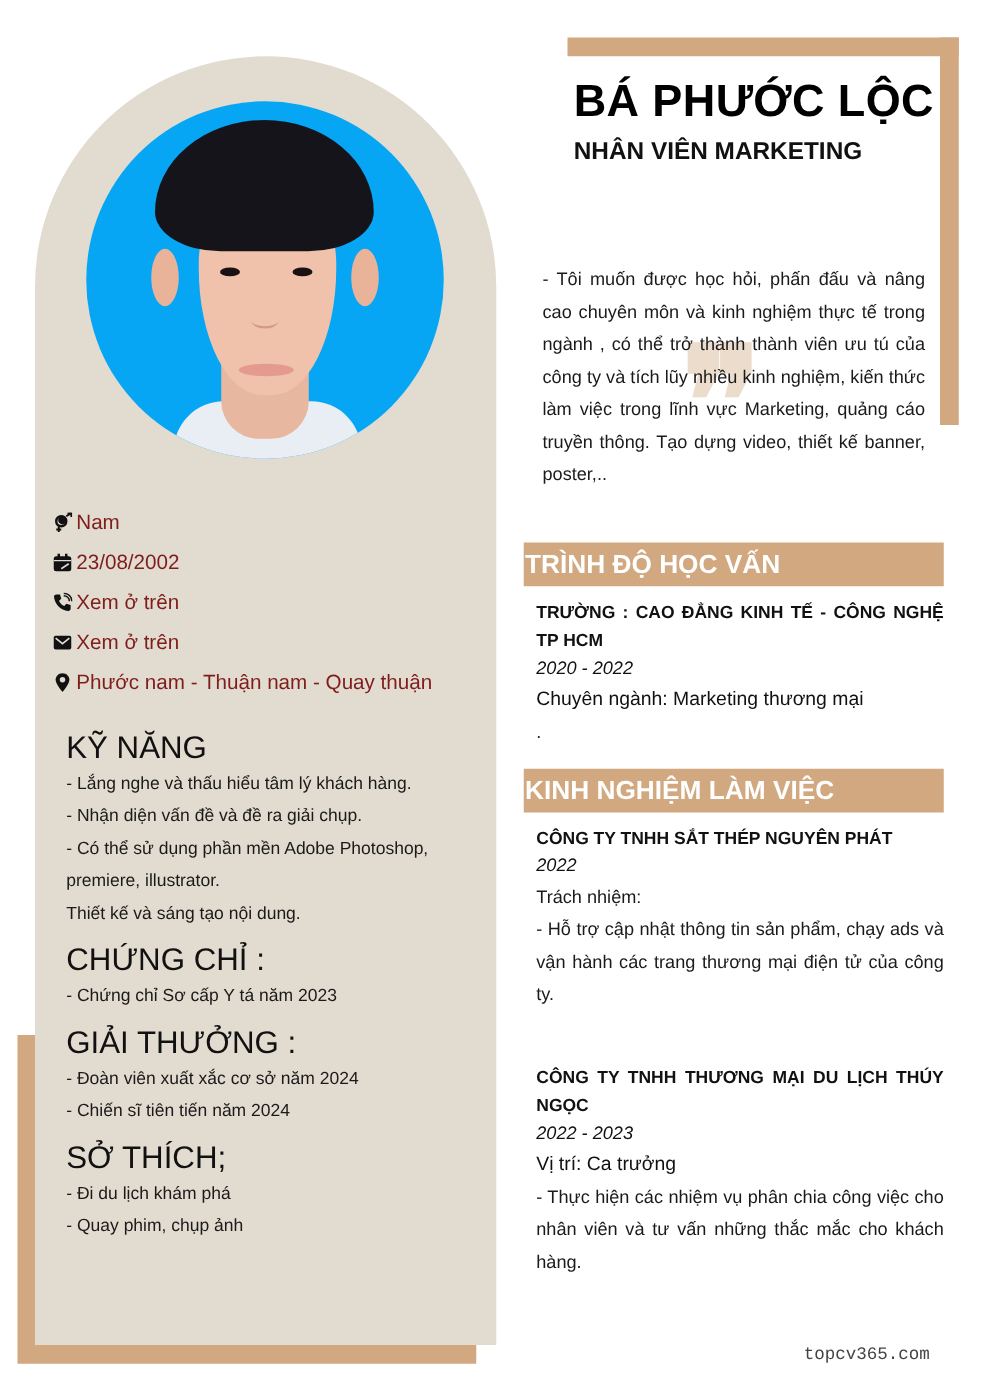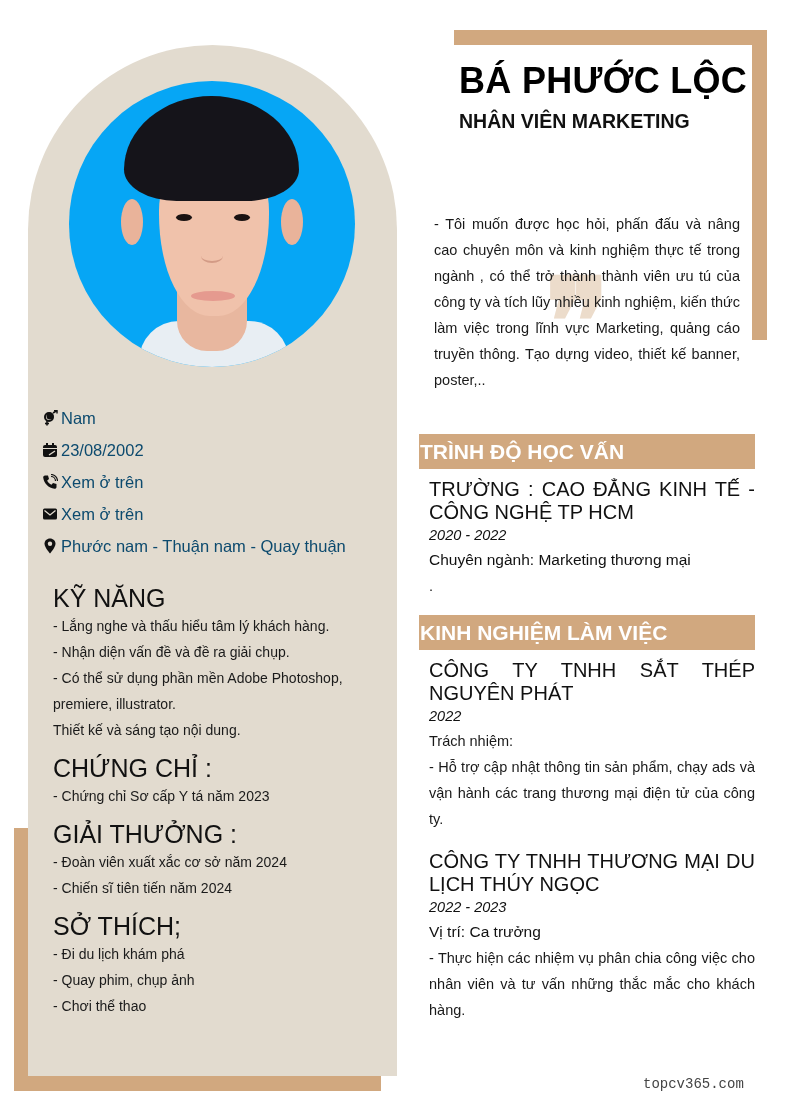--- a/index.html
+++ b/index.html
@@ -15,21 +15,21 @@
     .photo .face { position: absolute; left: 90px; top: 60px; width: 110px; height: 175px; background: #f0c2ab; border-radius: 48% 48% 46% 46% / 40% 40% 58% 58%; }
     .photo .ear-l { position: absolute; left: 52px; top: 118px; width: 22px; height: 46px; background: #e9b39a; border-radius: 50%; }
     .photo .ear-r { position: absolute; left: 212px; top: 118px; width: 22px; height: 46px; background: #e9b39a; border-radius: 50%; }
     .photo .hair { position: absolute; left: 55px; top: 15px; width: 175px; height: 105px; background: #15141a; border-radius: 50% 50% 30% 30% / 70% 70% 30% 30%; }
     .photo .eye { position: absolute; top: 133px; width: 16px; height: 7px; background: #1a1212; border-radius: 50%; }
     .photo .eye.l { left: 107px; } .photo .eye.r { left: 165px; }
     .photo .nose { position: absolute; left: 132px; top: 168px; width: 22px; height: 14px; border-bottom: 2px solid #d39b86; border-radius: 0 0 50% 50%; }
     .photo .mouth { position: absolute; left: 122px; top: 210px; width: 44px; height: 10px; background: #e59a8f; border-radius: 50%; }
 
     .contact { position: absolute; left: 40px; top: 402px; width: 350px; }
-    .contact .row { display: flex; align-items: center; height: 32px; font-size: 16.5px; color: #0c4a6e; }
+    .contact .row { display: flex; align-items: center; height: 32px; font-size: 16.5px; color: #7f1d1d; }
     .contact .ico { width: 20px; height: 20px; display: inline-flex; align-items: center; justify-content: center; margin-right: 1px; }
     .contact .ico svg { width: 16px; height: 16px; }
 
     .left-sections { position: absolute; left: 53px; top: 583px; width: 330px; }
     .sec-title { font-size: 25px; font-weight: normal; color: #111; line-height: 30px; }
     .sec-line { font-size: 14px; line-height: 26px; color: #1a1a1a; }
     .sec-gap { height: 10px; }
 
     .name-frame-top { position: absolute; left: 454px; top: 30px; width: 313px; height: 15px; background: #d1a87f; }
     .name-frame-right { position: absolute; left: 752px; top: 30px; width: 15px; height: 310px; background: #d1a87f; }
@@ -37,21 +37,21 @@
     .title { position: absolute; left: 459px; top: 110px; font-size: 19.5px; font-weight: bold; color: #111; }
 
     .quote-mark { position: absolute; left: 545px; top: 262px; font-family: "DejaVu Serif", serif; font-size: 120px; font-weight: bold; color: #ecdccb; line-height: 1; }
     .objective { position: absolute; left: 434px; top: 211px; width: 306px; font-size: 14.5px; line-height: 26px; text-align: justify; color: #1a1a1a; }
 
     .bar { position: absolute; left: 419px; width: 336px; height: 35px; background: #d1a87f; color: #fff; font-size: 21px; font-weight: bold; padding-left: 1px; line-height: 35px; }
     .bar.edu { top: 434px; }
     .bar.exp { top: 615px; }
 
     .block { position: absolute; left: 429px; width: 326px; }
-    .block .org { font-size: 20px; font-weight: normal; line-height: 23px; color: #111; text-align: justify; }
+    .block .org { font-size: 14px; font-weight: bold; line-height: 23px; color: #111; text-align: justify; }
     .block .date { font-size: 14.5px; font-style: italic; line-height: 23px; color: #111; }
     .block .pos { font-size: 15.5px; line-height: 26px; color: #111; }
     .block .txt { font-size: 14.5px; line-height: 26px; color: #1a1a1a; text-align: justify; }
     .edu-block { top: 478px; }
     .exp1 { top: 659px; }
     .exp2 { top: 850px; }
 
     .watermark { position: absolute; left: 643px; top: 1076px; font-family: "Liberation Mono", monospace; font-size: 14px; color: #444; }
   </style>
 </head>
@@ -147,21 +147,20 @@
   <div>
     <div class="sec-title">GIẢI THƯỞNG :</div>
     <div class="sec-line">- Đoàn viên xuất xắc cơ sở năm 2024</div>
     <div class="sec-line">- Chiến sĩ tiên tiến năm 2024</div>
   </div>
   <div class="sec-gap"></div>
   <div>
     <div class="sec-title">SỞ THÍCH;</div>
     <div class="sec-line">- Đi du lịch khám phá</div>
     <div class="sec-line">- Quay phim, chụp ảnh</div>
-    <div class="sec-line">- Chơi thể thao</div>
   </div>
 </div>
 
 <div class="name-frame-top"></div>
 <div class="name-frame-right"></div>
 <div class="name">BÁ PHƯỚC LỘC</div>
 <div class="title">NHÂN VIÊN MARKETING</div>
 
 <div class="quote-mark">❞</div>
 <div class="objective">- Tôi muốn được học hỏi, phấn đấu và nâng cao chuyên môn và kinh nghiệm thực tế trong ngành , có thể trở thành thành viên ưu tú của công ty và tích lũy nhiều kinh nghiệm, kiến  thức làm việc trong lĩnh vực Marketing, quảng cáo truyền thông. Tạo dựng video, thiết kế banner, poster,..</div>

